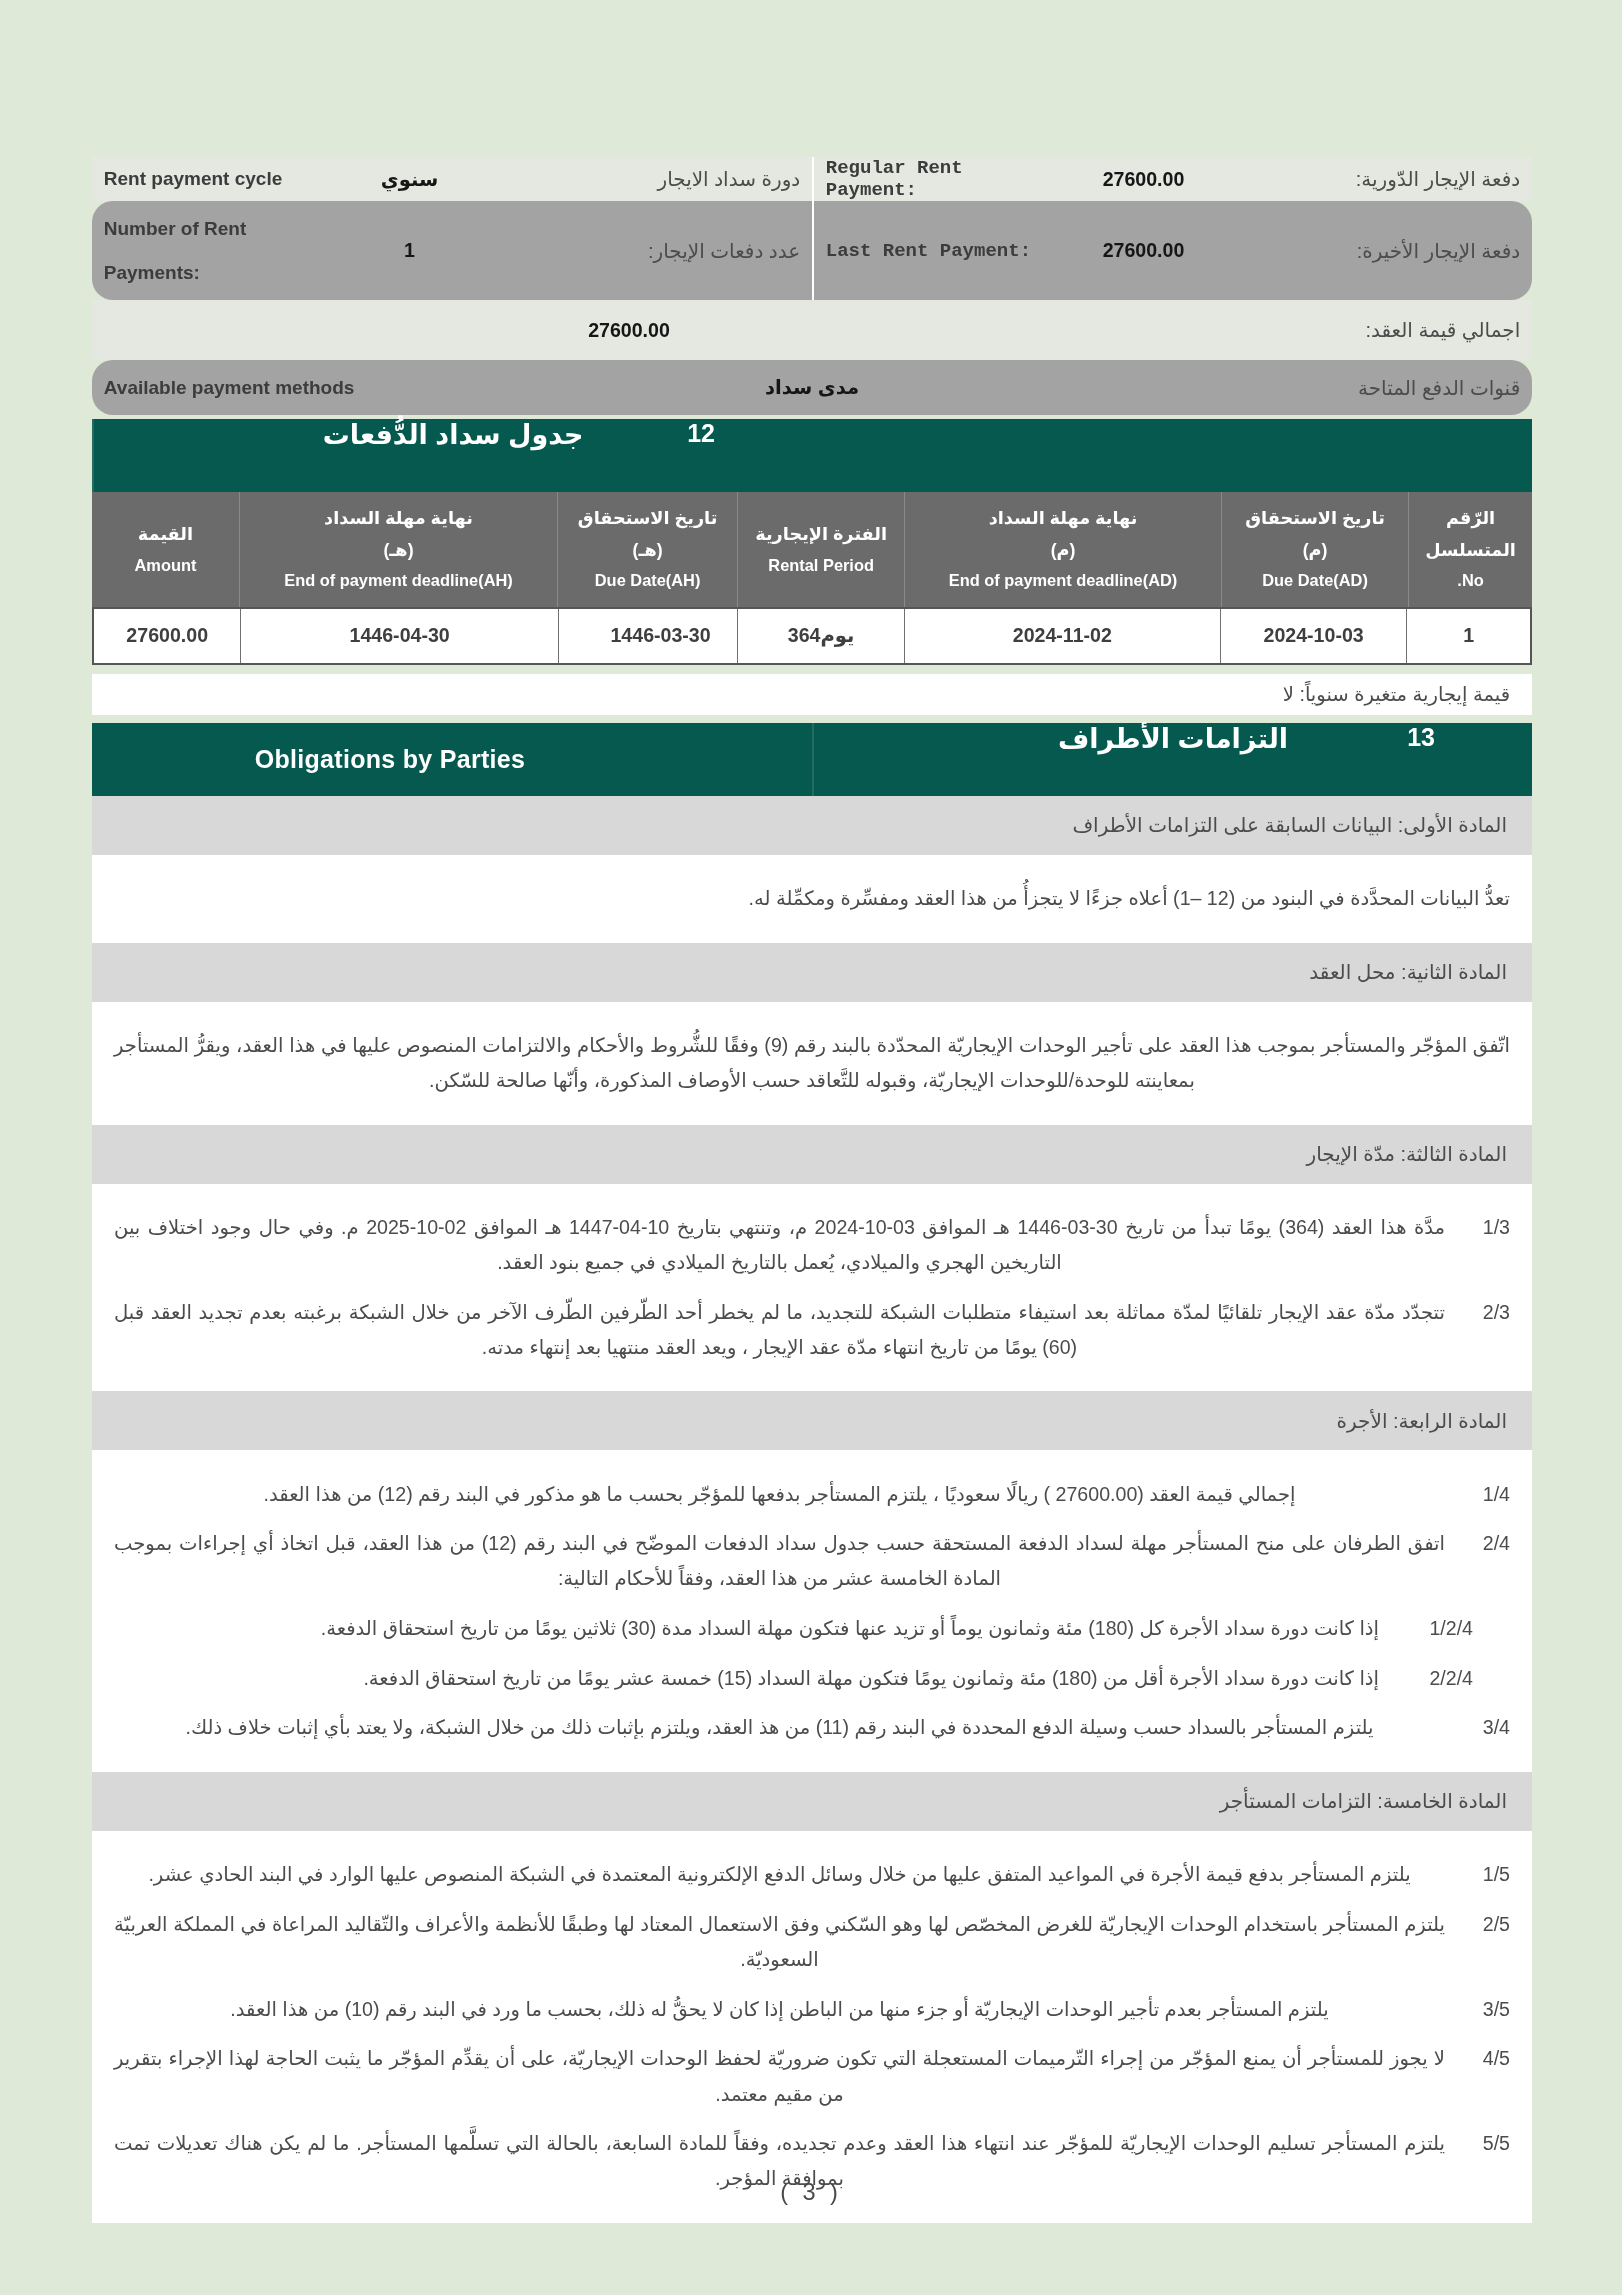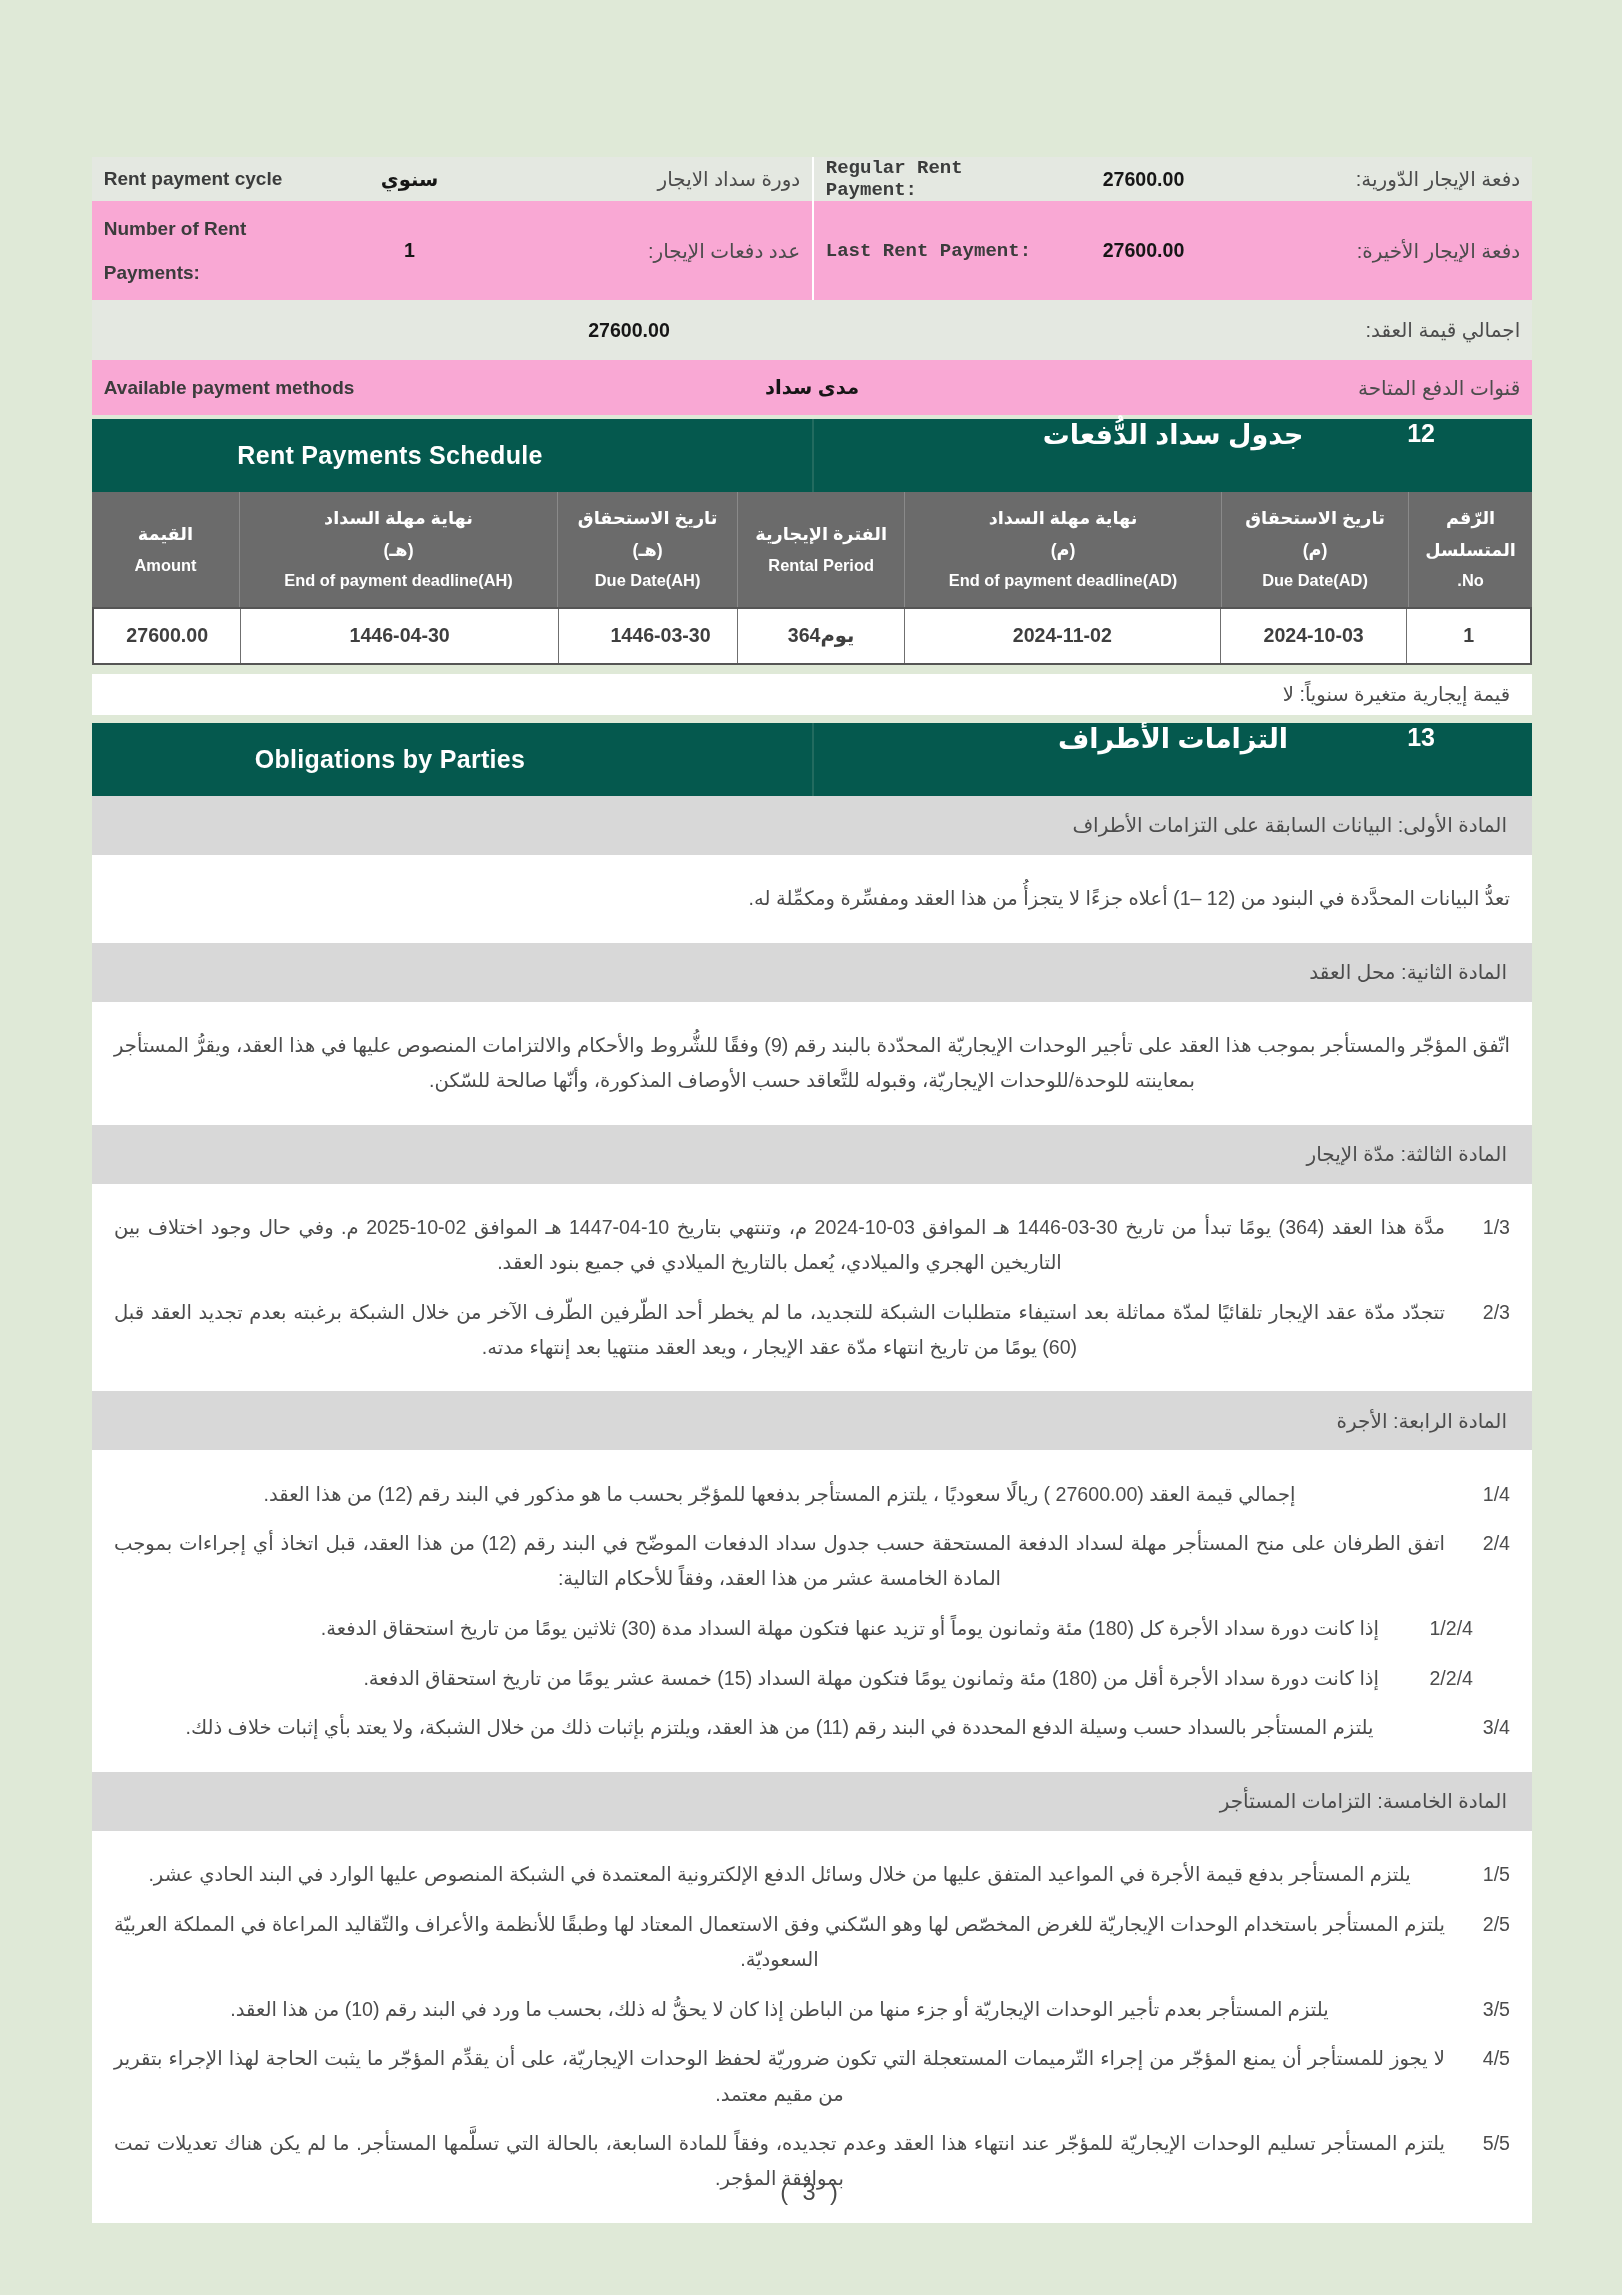--- a/index.html
+++ b/index.html
@@ -3,21 +3,21 @@
 <meta charset="utf-8">
 <style>
   * { margin:0; padding:0; box-sizing:border-box; }
   body { background:#c9cfc4; font-family:"Liberation Sans","DejaVu Sans",sans-serif; }
   .page { position:relative; width:1622px; height:2295px; background:#dfe9d7; overflow:hidden; }
   .content { position:absolute; left:92px; top:157px; width:1440px; }
 
   
   .info-row { display:flex; align-items:stretch; }
   .info-row.gray  { background:#e4e8e1; }
-  .info-row.white { background:#f9a8d4; }
+  .info-row.white { background:#a3a3a3;border-radius:21px; }
   .half { width:50%; display:flex; align-items:center; padding:0 11.8px; }
   .half + .half { border-left:2.6px solid #ffffff; }
   .full { width:100%; display:flex; align-items:center; padding:0 11.8px; }
   .r1 { min-height:42px; } .r2 { min-height:99px; } .r3 { min-height:60px; } .r4 { min-height:55px; }
   .lbl-en { flex:0 0 196px; font-size:19px; font-weight:600; color:#3b3c3c; line-height:2.3; }
   .lbl-en2 { flex:0 0 222px; font-size:19px; font-weight:600; color:#3b3c3c;font-family:Liberation Mono, monospace; }
   .val { flex:1; text-align:center; font-size:19.6px; font-weight:700; color:#161616; }
   .lbl-ar { flex:0 0 281px; direction:rtl; text-align:right; font-size:20px; color:#4c4c4c; }
   .full .lbl-en { flex:0 0 366px; }
   .full .lbl-ar { flex:0 0 366px; }
@@ -106,21 +106,20 @@
 
     <div class="info-row white r4">
       <div class="full">
         <div class="lbl-en">Available payment methods</div>
         <div class="val">مدى سداد</div>
         <div class="lbl-ar">قنوات الدفع المتاحة</div>
       </div>
     </div>
 
     <div class="section-header">
-      <div class="sh-left">Rent Payments Schedule</div>
       <div class="sh-right">
         <div class="sh-title-ar">جدول سداد الدُّفعات</div>
         <div class="sh-num">12</div>
       </div>
     </div>
 
     <div class="sched-header">
       <div class="cell c0">
         <div class="hl-ar">القيمة</div>
         <div class="hl-en">Amount</div>

